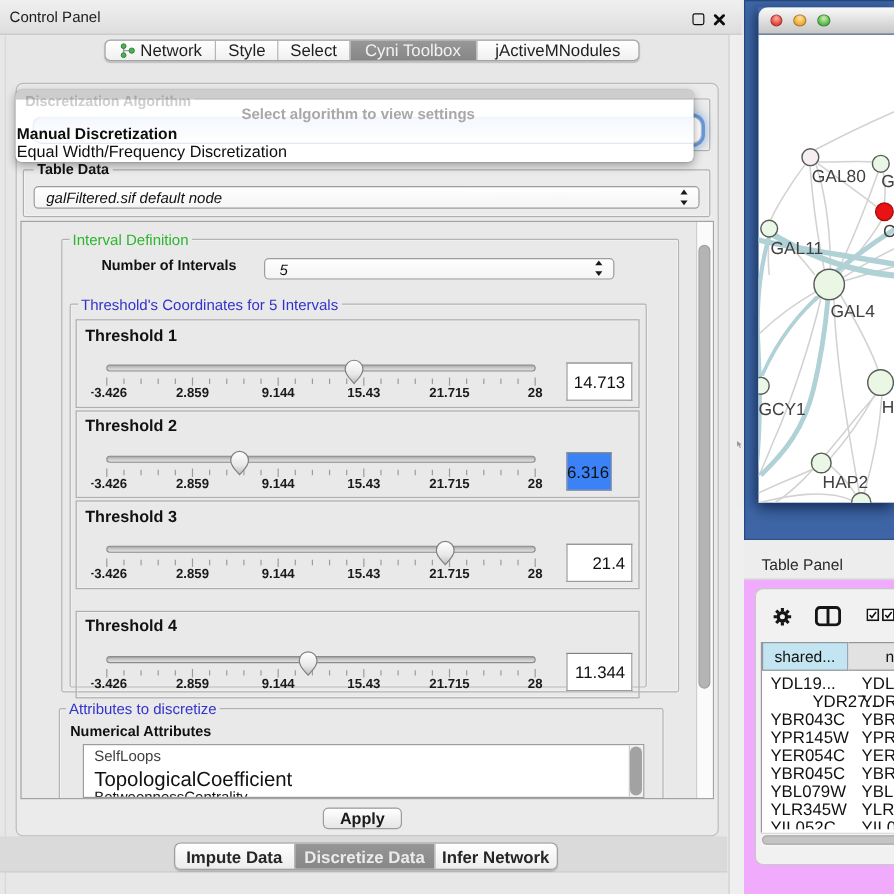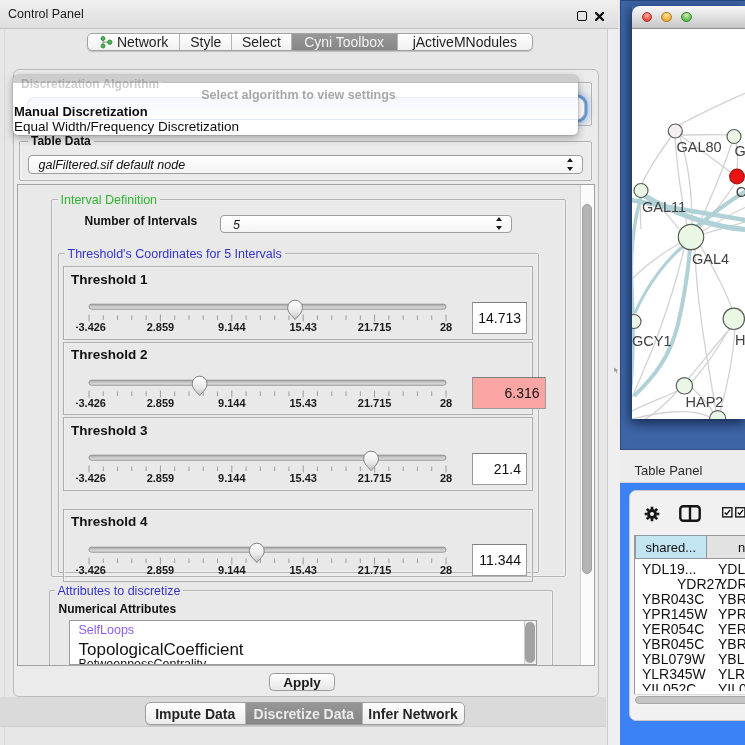--- a/index.html
+++ b/index.html
@@ -96,21 +96,21 @@
           <rect x="13" y="13.2" width="357" height="5" rx="2.5" fill="url(#tg)" stroke="#8c8c8c" stroke-width="0.9"></rect>
           <path d="M13.00,23.5 L13.00,30.5 M27.28,24.5 L27.28,29 M41.56,24.5 L41.56,29 M55.84,24.5 L55.84,29 M70.12,24.5 L70.12,29 M84.40,23.5 L84.40,30.5 M98.68,24.5 L98.68,29 M112.96,24.5 L112.96,29 M127.24,24.5 L127.24,29 M141.52,24.5 L141.52,29 M155.80,23.5 L155.80,30.5 M170.08,24.5 L170.08,29 M184.36,24.5 L184.36,29 M198.64,24.5 L198.64,29 M212.92,24.5 L212.92,29 M227.20,23.5 L227.20,30.5 M241.48,24.5 L241.48,29 M255.76,24.5 L255.76,29 M270.04,24.5 L270.04,29 M284.32,24.5 L284.32,29 M298.60,23.5 L298.60,30.5 M312.88,24.5 L312.88,29 M327.16,24.5 L327.16,29 M341.44,24.5 L341.44,29 M355.72,24.5 L355.72,29 M370.00,23.5 L370.00,30.5" stroke="#9c9c9c" stroke-width="1"></path>
           <text x="13.00" y="39.5" font-size="11" font-weight="700" fill="#1a1a1a" text-anchor="middle" font-family="Liberation Sans,sans-serif">−3.426</text>
           <text x="84.40" y="39.5" font-size="11" font-weight="700" fill="#1a1a1a" text-anchor="middle" font-family="Liberation Sans,sans-serif">2.859</text>
           <text x="155.80" y="39.5" font-size="11" font-weight="700" fill="#1a1a1a" text-anchor="middle" font-family="Liberation Sans,sans-serif">9.144</text>
           <text x="227.20" y="39.5" font-size="11" font-weight="700" fill="#1a1a1a" text-anchor="middle" font-family="Liberation Sans,sans-serif">15.43</text>
           <text x="298.60" y="39.5" font-size="11" font-weight="700" fill="#1a1a1a" text-anchor="middle" font-family="Liberation Sans,sans-serif">21.715</text>
           <text x="370.00" y="39.5" font-size="11" font-weight="700" fill="#1a1a1a" text-anchor="middle" font-family="Liberation Sans,sans-serif">28</text>
           <path d="M123.67,28.6 C120.67,24.8 116.27,22 116.27,16.6 A7.4,7.4 0 1 1 131.07,16.6 C131.07,22 126.67,24.8 123.67,28.6 Z" fill="url(#th)" stroke="#808080" stroke-width="1"></path>
         </svg>
-<div class="abs" style="left:408px;top:34.5px;width:74px;height:32px;background:#fca5a5;border:1px solid #9b9b9b;border-top-color:#7f7f7f;font-size:14px;color:#111;text-align:right;line-height:30px;padding-right:5px;">6.316</div>
+<div class="abs" style="left:408px;top:34.5px;width:38px;height:32px;background:#3b82f6;border:1px solid #9b9b9b;border-top-color:#7f7f7f;font-size:14px;color:#111;text-align:right;line-height:30px;padding-right:5px;">6.316</div>
 </div>
 <div class="abs" style="left:45px;top:232px;width:470.5px;height:73.5px;border:1px solid #aeaeae;box-shadow:inset 0 0 0 0.5px #f5f5f5;">
 <div class="abs" style="left:7.5px;top:4.5px;font-size:13.5px;font-weight:700;color:#111;">Threshold 3</div>
 <svg style="left:12px;top:24px;" width="392" height="44" viewBox="0 0 392 44">
           <rect x="13" y="13.2" width="357" height="5" rx="2.5" fill="url(#tg)" stroke="#8c8c8c" stroke-width="0.9"></rect>
           <path d="M13.00,23.5 L13.00,30.5 M27.28,24.5 L27.28,29 M41.56,24.5 L41.56,29 M55.84,24.5 L55.84,29 M70.12,24.5 L70.12,29 M84.40,23.5 L84.40,30.5 M98.68,24.5 L98.68,29 M112.96,24.5 L112.96,29 M127.24,24.5 L127.24,29 M141.52,24.5 L141.52,29 M155.80,23.5 L155.80,30.5 M170.08,24.5 L170.08,29 M184.36,24.5 L184.36,29 M198.64,24.5 L198.64,29 M212.92,24.5 L212.92,29 M227.20,23.5 L227.20,30.5 M241.48,24.5 L241.48,29 M255.76,24.5 L255.76,29 M270.04,24.5 L270.04,29 M284.32,24.5 L284.32,29 M298.60,23.5 L298.60,30.5 M312.88,24.5 L312.88,29 M327.16,24.5 L327.16,29 M341.44,24.5 L341.44,29 M355.72,24.5 L355.72,29 M370.00,23.5 L370.00,30.5" stroke="#9c9c9c" stroke-width="1"></path>
           <text x="13.00" y="39.5" font-size="11" font-weight="700" fill="#1a1a1a" text-anchor="middle" font-family="Liberation Sans,sans-serif">−3.426</text>
           <text x="84.40" y="39.5" font-size="11" font-weight="700" fill="#1a1a1a" text-anchor="middle" font-family="Liberation Sans,sans-serif">2.859</text>
           <text x="155.80" y="39.5" font-size="11" font-weight="700" fill="#1a1a1a" text-anchor="middle" font-family="Liberation Sans,sans-serif">9.144</text>
           <text x="227.20" y="39.5" font-size="11" font-weight="700" fill="#1a1a1a" text-anchor="middle" font-family="Liberation Sans,sans-serif">15.43</text>
@@ -132,21 +132,21 @@
           <text x="298.60" y="39.5" font-size="11" font-weight="700" fill="#1a1a1a" text-anchor="middle" font-family="Liberation Sans,sans-serif">21.715</text>
           <text x="370.00" y="39.5" font-size="11" font-weight="700" fill="#1a1a1a" text-anchor="middle" font-family="Liberation Sans,sans-serif">28</text>
           <path d="M180.79,28.6 C177.79,24.8 173.39,22 173.39,16.6 A7.4,7.4 0 1 1 188.19,16.6 C188.19,22 183.79,24.8 180.79,28.6 Z" fill="url(#th)" stroke="#808080" stroke-width="1"></path>
         </svg>
 <div class="abs" style="left:408px;top:34.5px;width:55.5px;height:32px;background:#fff;border:1px solid #9b9b9b;border-top-color:#7f7f7f;font-size:14px;color:#111;text-align:right;line-height:30px;padding-right:5px;">11.344</div>
 </div>
 <div class="fs" style="left:31px;top:405px;width:504px;height:80px;border-color:#b3b3b3;"></div>
 <div class="fslab" style="left:37px;top:399.5px;color:#3333cc;background:#e9e9e9;">Attributes to discretize</div>
 <div class="abs" style="left:41px;top:417px;font-size:12px;font-weight:700;color:#111;">Numerical Attributes</div>
 <div class="abs" style="left:51px;top:434.5px;width:468.5px;height:45px;background:#fff;border:1px solid #9c9c9c;overflow:hidden;">
-<div class="abs" style="left:9px;top:2.5px;font-size:12.5px;color:#8b5cf6;">SelfLoops</div>
+<div class="abs" style="left:9px;top:2.5px;font-size:12.5px;color:#404040;">SelfLoops</div>
 <div class="abs" style="left:9px;top:19.4px;font-size:17px;color:#111;">TopologicalCoefficient</div>
 <div class="abs" style="left:9px;top:36.3px;font-size:12.5px;color:#111;">BetweennessCentrality</div>
 <div class="abs" style="right:0;top:0;width:12.5px;height:45px;background:#f0f0f0;border-left:1px solid #cccccc;"></div>
 <div class="abs" style="right:1.5px;top:1.5px;width:9.5px;height:41px;background:#a2a2a2;border-radius:5px;"></div>
 </div>
 <div class="abs" style="left:562.5px;top:0;width:14px;height:481.5px;background:#fbfbfb;border-left:1px solid #cfcfcf;"></div>
 <div class="abs" style="left:564.5px;top:19px;width:10px;height:370px;background:#b4b4b4;border:1px solid #a0a0a0;border-radius:6px;"></div>
 </div>
 <div class="abs" style="left:269px;top:672.5px;width:66px;height:18.5px;background:linear-gradient(#ffffff,#e6e6e6);border:1px solid #9c9c9c;border-radius:4.5px;font-size:13.5px;font-weight:600;color:#1a1a1a;text-align:center;line-height:17px;">Apply</div>
 <div class="abs" style="left:13px;top:74.5px;width:565px;height:60px;background:#ffffff;border-radius:5px;box-shadow:0 3px 8px rgba(0,0,0,0.32), 0 0 0 1px rgba(0,0,0,0.08);overflow:hidden;">
@@ -163,21 +163,21 @@
 <div class="abs" style="left:144.5px;top:702px;width:320px;height:23px;border:1px solid #9f9f9f;border-radius:5.5px;background:linear-gradient(#ffffff,#ececec);box-shadow:0 1px 1px rgba(0,0,0,0.15);overflow:hidden;display:flex;">
 <div style="width:100px;height:100%;color:#262626;display:flex;align-items:center;justify-content:center;font-size:14px;font-weight:600;">Impute Data</div>
 <div style="width:117.5px;height:100%;background:linear-gradient(#969696,#878787);color:#ebebeb;border-left:1px solid #b5b5b5;display:flex;align-items:center;justify-content:center;font-size:14px;font-weight:600;">Discretize Data</div>
 <div style="width:102.5px;height:100%;color:#262626;border-left:1px solid #b5b5b5;display:flex;align-items:center;justify-content:center;font-size:14px;font-weight:600;">Infer Network</div>
 </div>
 </div>
 <div class="abs" style="left:607px;top:29px;width:13px;height:716px;background:#efefef;border-left:1px solid #cccccc;"></div>
 <svg style="left:613px;top:367px;" width="7" height="8" viewBox="0 0 12 14">
     <path d="M2,1 L2,9 L4.4,7 L6,11 L7.6,10.3 L6.1,6.4 L9,6 Z" fill="#9a9a9a"></path>
   </svg>
-<div class="abs" style="left:620px;top:0;width:125px;height:745px;background:#3b82f6;">
+<div class="abs" style="left:620px;top:0;width:125px;height:745px;background:#f0abfc;">
 <div class="abs" style="left:0;top:0;width:125px;height:449.5px;background:#3e66a6;border-left:1.5px solid #26497e;border-top:1.5px solid #26497e;border-bottom:1.5px solid #2f5184;"></div>
 <div class="abs" style="left:12px;top:6px;width:113px;height:412.5px;box-shadow:0 5px 12px rgba(8,20,50,0.55), -3px 2px 8px rgba(8,20,50,0.35);"></div>
 <div class="abs" style="left:12px;top:6px;width:113px;height:22.5px;background:linear-gradient(#fafafa,#c6c6c6);border-bottom:1px solid #8f8f8f;border-radius:8px 0 0 0;"></div>
 <div class="abs" style="left:21.8px;top:11.8px;width:10.4px;height:10.4px;border-radius:50%;background:radial-gradient(circle at 50% 30%, #ffb0a8, #e8443a 70%);border:0.8px solid #a8362f;"></div>
 <div class="abs" style="left:41.3px;top:11.8px;width:10.4px;height:10.4px;border-radius:50%;background:radial-gradient(circle at 50% 30%, #ffe8a8, #f0a830 70%);border:0.8px solid #b07f28;"></div>
 <div class="abs" style="left:61.3px;top:11.8px;width:10.4px;height:10.4px;border-radius:50%;background:radial-gradient(circle at 50% 30%, #d2f0b8, #58b948 70%);border:0.8px solid #3f8a38;"></div>
 <svg style="left:12px;top:28.5px;" width="113" height="390" viewBox="0 0 113 390">
       <rect x="0" y="0" width="113" height="390" fill="#ffffff"></rect>
       <path d="M 118,62 C 95,72 62,88 47,96" fill="none" stroke="#d2d2d2" stroke-width="1.3"></path>
       <path d="M 39,108 C 26,125 13,147 10,155" fill="none" stroke="#d2d2d2" stroke-width="1.3"></path>

